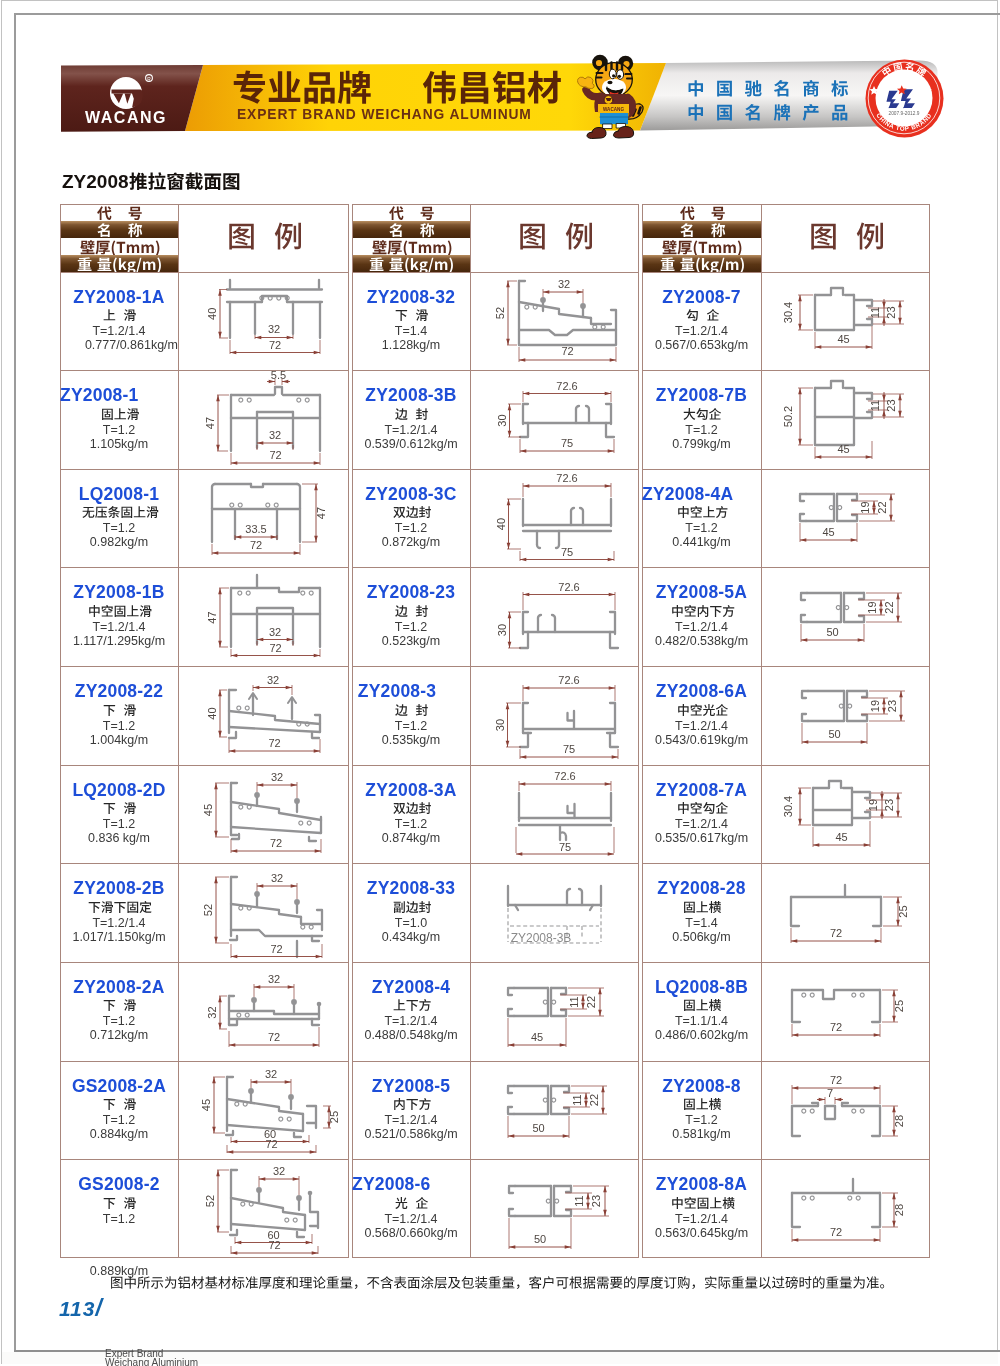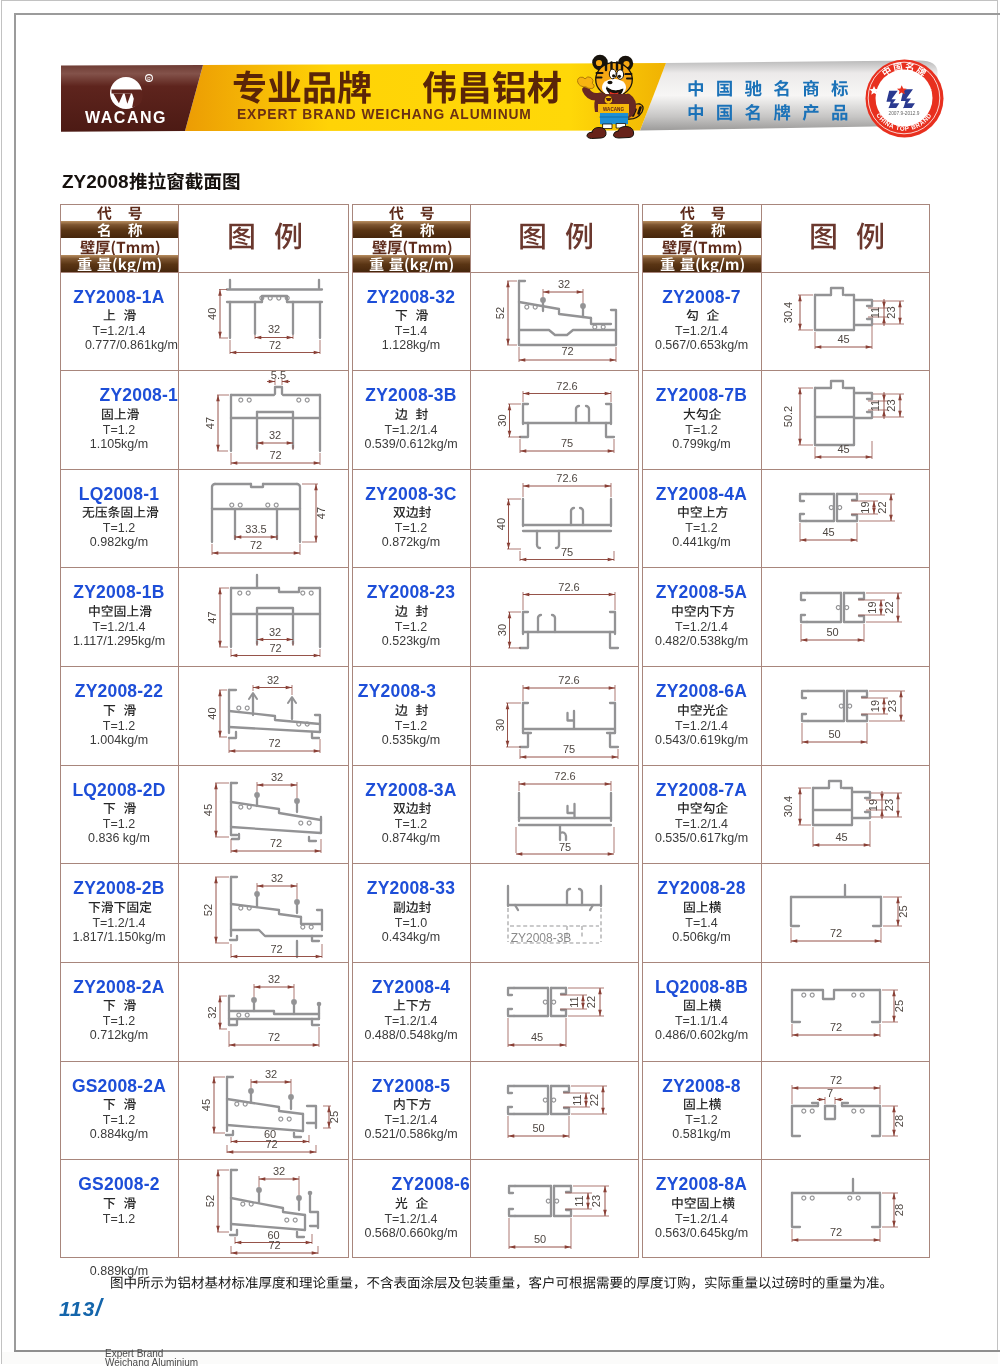--- a/index.html
+++ b/index.html
@@ -186,21 +186,21 @@
       <text x="95.0" y="61.0" text-anchor="middle" font-size="11.0" fill="#4f4742" style="font-family:&quot;Liberation Sans&quot;,sans-serif">32</text>
       <path d="M51 68 V82 M141 68 V82" fill="none" stroke="#8a4036" stroke-width="0.7"></path>
       <path d="M51.0 80.5 H141.0" fill="none" stroke="#8a4036" stroke-width="0.9"></path>
       <polygon points="51.0,80.5 57.3,78.7 57.3,82.3" fill="#8a4036"></polygon>
       <polygon points="141.0,80.5 134.7,78.7 134.7,82.3" fill="#8a4036"></polygon>
       <text x="96.0" y="76.5" text-anchor="middle" font-size="11.0" fill="#4f4742" style="font-family:&quot;Liberation Sans&quot;,sans-serif">72</text>
     </svg>
   </div>
 
 <div class="abs" style="left:60px;top:370.1px;width:289px;height:1px;background:#a8867c"></div>
-<div class="abs" style="left:60px;top:385.1px;width:118px;text-align:right"><span class="code">ZY2008-1</span></div>
+<div class="abs" style="left:60px;top:385.1px;width:118px;text-align:left"><span class="code">ZY2008-1</span></div>
 <svg style="position:absolute;left:99.8px;top:406.6px" width="40" height="17">
     <path transform="translate(1,11.9)" d="M4.774 -4.07H8.077V-2.547H4.774ZM3.699 -4.992V-1.626H9.216V-4.992H6.963V-6.285H9.907V-7.27H6.963V-8.627H5.824V-7.27H2.982V-6.285H5.824V-4.992ZM1.062 -10.227V1.114H2.266V0.525H10.522V1.114H11.776V-10.227ZM2.266 -0.602V-9.101H10.522V-0.602Z M18.138 -10.624V-0.755H13.414V0.461H24.998V-0.755H19.43V-5.581H24.115V-6.797H19.43V-10.624Z M26.765 -9.83C27.507 -9.331 28.493 -8.614 28.979 -8.141L29.773 -9.037C29.274 -9.472 28.25 -10.163 27.533 -10.611ZM26.099 -6.246C26.816 -5.824 27.789 -5.21 28.262 -4.813L28.992 -5.76C28.493 -6.144 27.494 -6.72 26.803 -7.078ZM26.534 0.102 27.597 0.858C28.237 -0.333 28.954 -1.818 29.517 -3.123L28.57 -3.878C27.942 -2.458 27.11 -0.858 26.534 0.102ZM31.629 -2.611H35.405V-1.83H31.629ZM31.629 -3.469V-4.237H35.405V-3.469ZM30.515 -5.171V1.088H31.629V-0.973H35.405V-0.064C35.405 0.09 35.341 0.141 35.174 0.154C35.008 0.154 34.406 0.154 33.83 0.128C33.958 0.397 34.112 0.806 34.15 1.101C35.046 1.101 35.648 1.088 36.032 0.922C36.429 0.768 36.544 0.486 36.544 -0.064V-5.171ZM30.592 -10.342V-6.899H29.312V-4.621H30.413V-5.952H36.646V-4.621H37.811V-6.899H36.48V-10.342ZM31.693 -6.899V-7.885H33.19V-6.899ZM35.341 -6.899H34.189V-8.653H31.693V-9.395H35.341Z" fill="#262626"></path>
   </svg>
 <div class="abs sm" style="left:60px;top:422.6px;width:118px;text-align:center">T=1.2</div>
 <div class="abs sm" style="left:60px;top:436.6px;width:118px;text-align:center">1.105kg/m</div>
 
 <div class="abs" style="left:179px;top:370.6px">
     <svg width="170" height="99" viewBox="0 0 170 99" style="display:block">
       <path d="M52 24 H95 M104 24 H141" fill="none" stroke="#939395" stroke-width="2.3" stroke-linecap="round" stroke-linejoin="round"></path>
       <path d="M96 23 V16 H103 V23" fill="none" stroke="#939395" stroke-width="2.3" stroke-linecap="round" stroke-linejoin="round"></path>
@@ -386,21 +386,21 @@
       <text x="97.0" y="82.0" text-anchor="middle" font-size="11.0" fill="#4f4742" style="font-family:&quot;Liberation Sans&quot;,sans-serif">72</text>
     </svg>
   </div>
 
 <div class="abs" style="left:60px;top:863.2px;width:289px;height:1px;background:#a8867c"></div>
 <div class="abs" style="left:60px;top:878.2px;width:118px;text-align:center"><span class="code">ZY2008-2B</span></div>
 <svg style="position:absolute;left:87.0px;top:899.7px" width="66" height="17">
     <path transform="translate(1,11.9)" d="M0.691 -9.869V-8.64H5.491V1.05H6.784V-5.44C8.179 -4.672 9.792 -3.661 10.624 -2.957L11.494 -4.07C10.496 -4.851 8.474 -5.99 7.002 -6.707L6.784 -6.451V-8.64H12.122V-9.869Z M13.965 -9.83C14.707 -9.331 15.693 -8.614 16.179 -8.141L16.973 -9.037C16.474 -9.472 15.45 -10.163 14.733 -10.611ZM13.299 -6.246C14.016 -5.824 14.989 -5.21 15.462 -4.813L16.192 -5.76C15.693 -6.144 14.694 -6.72 14.003 -7.078ZM13.734 0.102 14.797 0.858C15.437 -0.333 16.154 -1.818 16.717 -3.123L15.77 -3.878C15.142 -2.458 14.31 -0.858 13.734 0.102ZM18.829 -2.611H22.605V-1.83H18.829ZM18.829 -3.469V-4.237H22.605V-3.469ZM17.715 -5.171V1.088H18.829V-0.973H22.605V-0.064C22.605 0.09 22.541 0.141 22.374 0.154C22.208 0.154 21.606 0.154 21.03 0.128C21.158 0.397 21.312 0.806 21.35 1.101C22.246 1.101 22.848 1.088 23.232 0.922C23.629 0.768 23.744 0.486 23.744 -0.064V-5.171ZM17.792 -10.342V-6.899H16.512V-4.621H17.613V-5.952H23.846V-4.621H25.011V-6.899H23.68V-10.342ZM18.893 -6.899V-7.885H20.39V-6.899ZM22.541 -6.899H21.389V-8.653H18.893V-9.395H22.541Z M26.291 -9.869V-8.64H31.091V1.05H32.384V-5.44C33.779 -4.672 35.392 -3.661 36.224 -2.957L37.094 -4.07C36.096 -4.851 34.074 -5.99 32.602 -6.707L32.384 -6.451V-8.64H37.722V-9.869Z M43.174 -4.07H46.477V-2.547H43.174ZM42.099 -4.992V-1.626H47.616V-4.992H45.363V-6.285H48.307V-7.27H45.363V-8.627H44.224V-7.27H41.382V-6.285H44.224V-4.992ZM39.462 -10.227V1.114H40.666V0.525H48.922V1.114H50.176V-10.227ZM40.666 -0.602V-9.101H48.922V-0.602Z M53.952 -4.851C53.696 -2.586 53.018 -0.768 51.61 0.294C51.891 0.474 52.39 0.896 52.582 1.101C53.376 0.41 53.978 -0.486 54.413 -1.6C55.59 0.448 57.446 0.883 59.994 0.883H63.091C63.142 0.525 63.347 -0.064 63.539 -0.346C62.797 -0.333 60.634 -0.333 60.058 -0.333C59.405 -0.333 58.778 -0.358 58.214 -0.448V-2.714H61.914V-3.853H58.214V-5.709H61.274V-6.861H53.965V-5.709H56.96V-0.794C56.051 -1.19 55.334 -1.882 54.886 -3.098C55.002 -3.622 55.104 -4.16 55.181 -4.736ZM56.55 -10.573C56.742 -10.214 56.934 -9.792 57.075 -9.408H52.186V-6.413H53.376V-8.256H61.773V-6.413H63.014V-9.408H58.47C58.33 -9.856 58.022 -10.458 57.754 -10.918Z" fill="#262626"></path>
   </svg>
 <div class="abs sm" style="left:60px;top:915.7px;width:118px;text-align:center">T=1.2/1.4</div>
-<div class="abs sm" style="left:60px;top:929.7px;width:118px;text-align:center">1.817/1.150kg/m</div>
+<div class="abs sm" style="left:60px;top:929.7px;width:118px;text-align:center">1.017/1.150kg/m</div>
 
 <div class="abs" style="left:179px;top:863.7px">
     <svg width="170" height="99" viewBox="0 0 170 99" style="display:block">
       <path d="M52 13 h6" fill="none" stroke="#939395" stroke-width="2.3" stroke-linecap="round" stroke-linejoin="round"></path>
       <path d="M52 13 V72" fill="none" stroke="#939395" stroke-width="2.3" stroke-linecap="round" stroke-linejoin="round"></path>
       <path d="M52 40 L100 46 L100 50 L122 53" fill="none" stroke="#939395" stroke-width="2.3" stroke-linecap="round" stroke-linejoin="round"></path>
       <path d="M122 53 V60 H143 M143 46 V66 M143 46 h-5" fill="none" stroke="#939395" stroke-width="2.3" stroke-linecap="round" stroke-linejoin="round"></path>
       <path d="M52 66 H80 L86 72 H143" fill="none" stroke="#939395" stroke-width="2.3" stroke-linecap="round" stroke-linejoin="round"></path>
       <path d="M58 72 V76 h-7 M133 72 V77 h7" fill="none" stroke="#939395" stroke-width="2.3" stroke-linecap="round" stroke-linejoin="round"></path>
       <path d="M118 77 V93" fill="none" stroke="#939395" stroke-width="2.3" stroke-linecap="round" stroke-linejoin="round"></path>
@@ -873,21 +873,21 @@
       <text x="0" y="0" transform="translate(126.5 39.0) rotate(-90)" text-anchor="middle" font-size="11.0" fill="#4f4742" style="font-family:&quot;Liberation Sans&quot;,sans-serif">22</text>
       <path d="M37 55 V77 M98 55 V77" fill="none" stroke="#8a4036" stroke-width="0.7"></path>
       <path d="M37.0 75.0 H98.0" fill="none" stroke="#8a4036" stroke-width="0.9"></path>
       <polygon points="37.0,75.0 43.3,73.2 43.3,76.8" fill="#8a4036"></polygon>
       <polygon points="98.0,75.0 91.7,73.2 91.7,76.8" fill="#8a4036"></polygon>
       <text x="67.5" y="71.0" text-anchor="middle" font-size="11.0" fill="#4f4742" style="font-family:&quot;Liberation Sans&quot;,sans-serif">50</text>
     </svg>
   </div>
 
 <div class="abs" style="left:352px;top:1159.1px;width:287px;height:1px;background:#a8867c"></div>
-<div class="abs" style="left:352px;top:1174.1px;width:118px;text-align:right"><span class="code">ZY2008-6</span></div>
+<div class="abs" style="left:352px;top:1174.1px;width:118px;text-align:left"><span class="code">ZY2008-6</span></div>
 <svg style="position:absolute;left:394.4px;top:1195.6px" width="35" height="17">
     <path transform="translate(1,11.9)" d="M1.677 -9.805C2.278 -8.794 2.906 -7.45 3.11 -6.618L4.275 -7.078C4.045 -7.949 3.392 -9.242 2.765 -10.214ZM10.035 -10.33C9.677 -9.318 9.011 -7.936 8.474 -7.066L9.523 -6.669C10.074 -7.475 10.752 -8.768 11.302 -9.894ZM5.747 -10.803V-6.003H0.666V-4.851H3.968C3.776 -2.56 3.341 -0.858 0.371 0.038C0.64 0.282 0.986 0.768 1.126 1.088C4.403 -0.013 5.018 -2.086 5.261 -4.851H7.398V-0.602C7.398 0.666 7.718 1.05 8.998 1.05C9.254 1.05 10.458 1.05 10.726 1.05C11.891 1.05 12.198 0.474 12.339 -1.69C12.006 -1.779 11.482 -1.984 11.226 -2.189C11.162 -0.384 11.085 -0.09 10.624 -0.09C10.342 -0.09 9.382 -0.09 9.152 -0.09C8.691 -0.09 8.614 -0.166 8.614 -0.614V-4.851H12.16V-6.003H6.976V-10.803Z M23.002 -5.018V-0.384H21.466V0.717H32.397V-0.384H27.61V-3.315H31.219V-4.403H27.61V-7.219H26.342V-0.384H24.179V-5.018ZM26.778 -10.918C25.498 -8.973 23.155 -7.322 20.826 -6.387C21.133 -6.106 21.478 -5.683 21.658 -5.363C23.59 -6.246 25.472 -7.565 26.893 -9.165C28.608 -7.258 30.336 -6.234 32.218 -5.363C32.371 -5.722 32.704 -6.144 32.998 -6.4C31.066 -7.168 29.222 -8.166 27.584 -9.997L27.866 -10.394Z" fill="#262626"></path>
   </svg>
 <div class="abs sm" style="left:352px;top:1211.6px;width:118px;text-align:center">T=1.2/1.4</div>
 <div class="abs sm" style="left:352px;top:1225.6px;width:118px;text-align:center">0.568/0.660kg/m</div>
 
 <div class="abs" style="left:471px;top:1159.6px">
     <svg width="169" height="99" viewBox="0 0 169 99" style="display:block">
       <path d="M44 26 H80 M44 56 H80" fill="none" stroke="#939395" stroke-width="2.3" stroke-linecap="round" stroke-linejoin="round"></path>
       <path d="M38 26 h6 M38 56 h6" fill="none" stroke="#939395" stroke-width="2.3" stroke-linecap="round" stroke-linejoin="round"></path>
@@ -1010,21 +1010,21 @@
       <text x="0" y="0" transform="translate(132.5 34.5) rotate(-90)" text-anchor="middle" font-size="11.0" fill="#4f4742" style="font-family:&quot;Liberation Sans&quot;,sans-serif">23</text>
       <path d="M53 76 V88 M110 70 V88" fill="none" stroke="#8a4036" stroke-width="0.7"></path>
       <path d="M53.0 86.0 H110.0" fill="none" stroke="#8a4036" stroke-width="0.9"></path>
       <polygon points="53.0,86.0 59.3,84.2 59.3,87.8" fill="#8a4036"></polygon>
       <polygon points="110.0,86.0 103.7,84.2 103.7,87.8" fill="#8a4036"></polygon>
       <text x="81.5" y="82.0" text-anchor="middle" font-size="11.0" fill="#4f4742" style="font-family:&quot;Liberation Sans&quot;,sans-serif">45</text>
     </svg>
   </div>
 
 <div class="abs" style="left:642px;top:468.7px;width:288px;height:1px;background:#a8867c"></div>
-<div class="abs" style="left:642px;top:483.7px;width:119px;text-align:center"><span class="code">ZY2008-4A</span></div>
+<div class="abs" style="left:642px;top:483.7px;width:119px;text-align:left"><span class="code">ZY2008-4A</span></div>
 <svg style="position:absolute;left:675.9px;top:505.2px" width="53" height="17">
     <path transform="translate(1,11.9)" d="M5.734 -10.803V-8.55H1.19V-2.278H2.394V-3.046H5.734V1.062H7.002V-3.046H10.355V-2.342H11.61V-8.55H7.002V-10.803ZM2.394 -4.237V-7.36H5.734V-4.237ZM10.355 -4.237H7.002V-7.36H10.355Z M19.891 -6.707C21.171 -6.054 22.963 -5.069 23.834 -4.467L24.64 -5.427C23.706 -6.016 21.901 -6.938 20.646 -7.526ZM17.677 -7.539C16.627 -6.707 15.27 -5.901 13.798 -5.402L14.502 -4.326C15.949 -4.954 17.446 -5.888 18.522 -6.797ZM13.747 -0.461V0.64H24.704V-0.461H19.814V-3.379H23.309V-4.467H15.181V-3.379H18.522V-0.461ZM18.099 -10.547C18.278 -10.163 18.483 -9.702 18.65 -9.293H13.696V-6.298H14.886V-8.192H23.475V-6.579H24.73V-9.293H20.134C19.942 -9.766 19.635 -10.419 19.379 -10.906Z M30.938 -10.624V-0.755H26.214V0.461H37.798V-0.755H32.23V-5.581H36.915V-6.797H32.23V-10.624Z M43.904 -10.47C44.198 -9.907 44.557 -9.178 44.723 -8.653H39.181V-7.488H42.56C42.432 -4.634 42.138 -1.51 38.925 0.141C39.258 0.384 39.629 0.806 39.821 1.114C42.189 -0.192 43.149 -2.253 43.571 -4.467H47.923C47.731 -1.843 47.488 -0.653 47.13 -0.346C46.963 -0.218 46.797 -0.192 46.515 -0.192C46.144 -0.192 45.248 -0.205 44.339 -0.269C44.582 0.051 44.762 0.55 44.774 0.909C45.645 0.96 46.49 0.973 46.963 0.934C47.501 0.896 47.859 0.781 48.192 0.41C48.704 -0.115 48.973 -1.523 49.216 -5.094C49.242 -5.261 49.254 -5.645 49.254 -5.645H43.75C43.827 -6.259 43.878 -6.874 43.904 -7.488H50.458V-8.653H45.094L46.016 -9.05C45.824 -9.562 45.427 -10.33 45.082 -10.931Z" fill="#262626"></path>
   </svg>
 <div class="abs sm" style="left:642px;top:521.2px;width:119px;text-align:center">T=1.2</div>
 <div class="abs sm" style="left:642px;top:535.2px;width:119px;text-align:center">0.441kg/m</div>
 
 <div class="abs" style="left:762px;top:469.2px">
     <svg width="169" height="99" viewBox="0 0 169 99" style="display:block">
       <path d="M44 25 H72 M44 52 H72" fill="none" stroke="#939395" stroke-width="2.3" stroke-linecap="round" stroke-linejoin="round"></path>
       <path d="M38 25 h6 M38 52 h6" fill="none" stroke="#939395" stroke-width="2.3" stroke-linecap="round" stroke-linejoin="round"></path>

